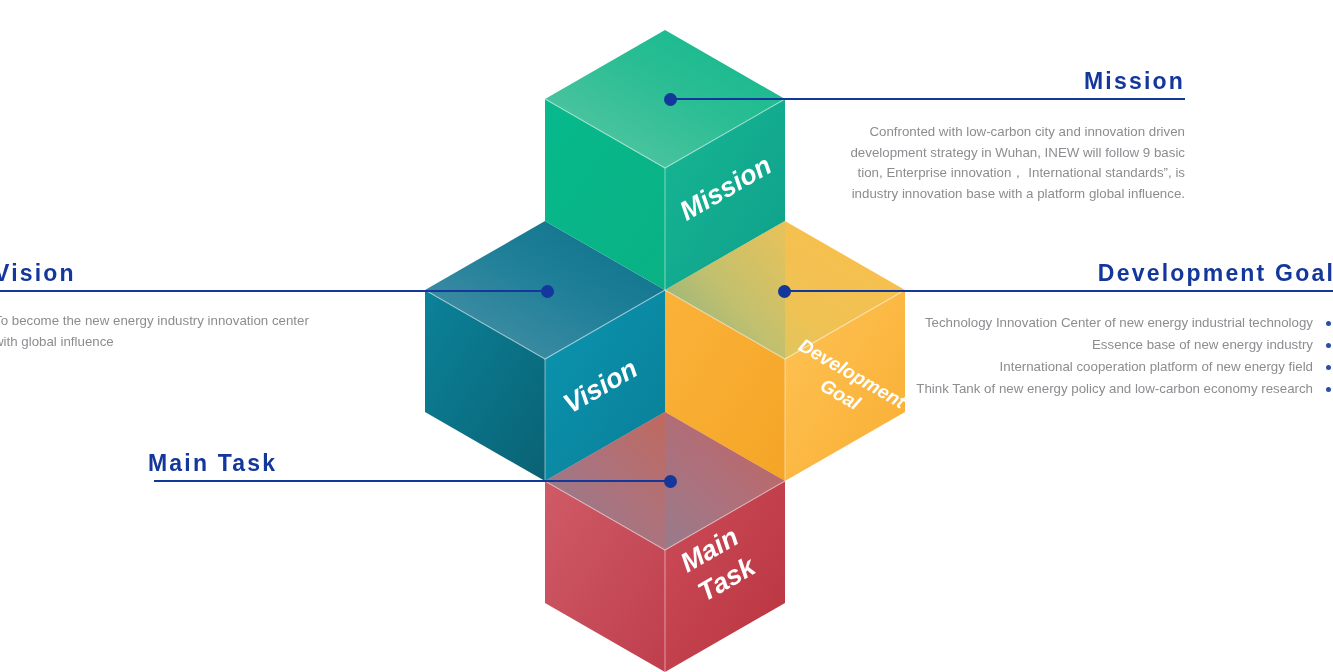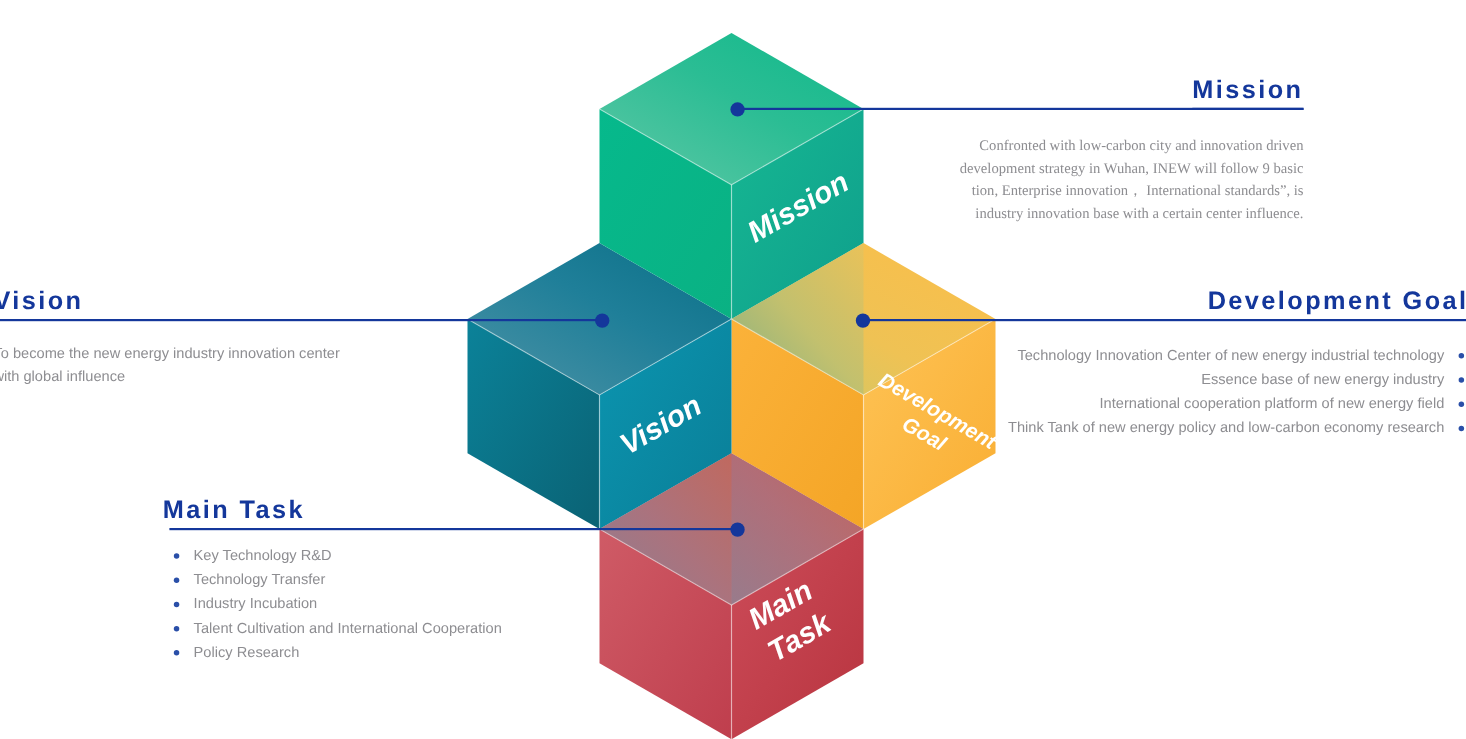--- a/index.html
+++ b/index.html
@@ -60,21 +60,21 @@
     background: #14379b;
   }
 
   
   .body-text {
     position: absolute;
     font-size: 13.3px;
     line-height: 20.5px;
     color: #8d8d91;
   }
-  .t-right { text-align: right; font-family: Liberation Serif, serif; }
+  .t-right { text-align: right; }
   .t-left  { text-align: left; }
 
   
   ul.bullets {
     list-style: none;
     margin: 0;
     padding: 0;
     font-size: 13.3px;
     line-height: 22px;
     color: #8d8d91;
@@ -250,43 +250,34 @@
   <div class="conn-dot" style="left:664px; top:475px;"></div>
 
   <div class="block" style="left:845px; top:70px; width:340px;">
     <div class="section-head" style="right:0; top:0; position:relative; text-align:right; display:block;">Mission</div>
   </div>
   <div class="rule" style="left:1084px; top:98px; width:101px;"></div>
   <div class="body-text t-right" style="left:845px; top:122px; width:340px;">
     <div>Confronted with low-carbon city and innovation driven</div>
     <div>development strategy in Wuhan, INEW will follow 9 basic</div>
     <div>tion, Enterprise innovation， International standards”, is</div>
-    <div>industry innovation base with a certain center influence.</div>
+    <div>industry innovation base with a platform global influence.</div>
   </div>
 
   <div class="section-head" style="left:-6px; top:262px;">Vision</div>
   <div class="body-text t-left" style="left:-6px; top:311px; width:360px;">
     <div>To become the new energy industry innovation center</div>
     <div>with global influence</div>
   </div>
 
   <div class="section-head" style="right:-2px; top:262px;">Development Goal</div>
   <div class="block" style="right:-2px; top:312px; width:420px;">
     <ul class="bullets right">
       <li>Technology Innovation Center of new energy industrial technology</li>
       <li>Essence base of new energy industry</li>
       <li>International cooperation platform of new energy field</li>
       <li>Think Tank of new energy policy and low-carbon economy research</li>
     </ul>
   </div>
 
   <div class="section-head" style="left:148px; top:452px;">Main Task</div>
-  <div class="block" style="left:154px; top:494px; width:420px;">
-    <ul class="bullets left">
-      <li>Key Technology R&amp;D</li>
-      <li>Technology Transfer</li>
-      <li>Industry Incubation</li>
-      <li>Talent Cultivation and International Cooperation</li>
-      <li>Policy Research</li>
-    </ul>
-  </div>
 
 </div>
 
 </body></html>

